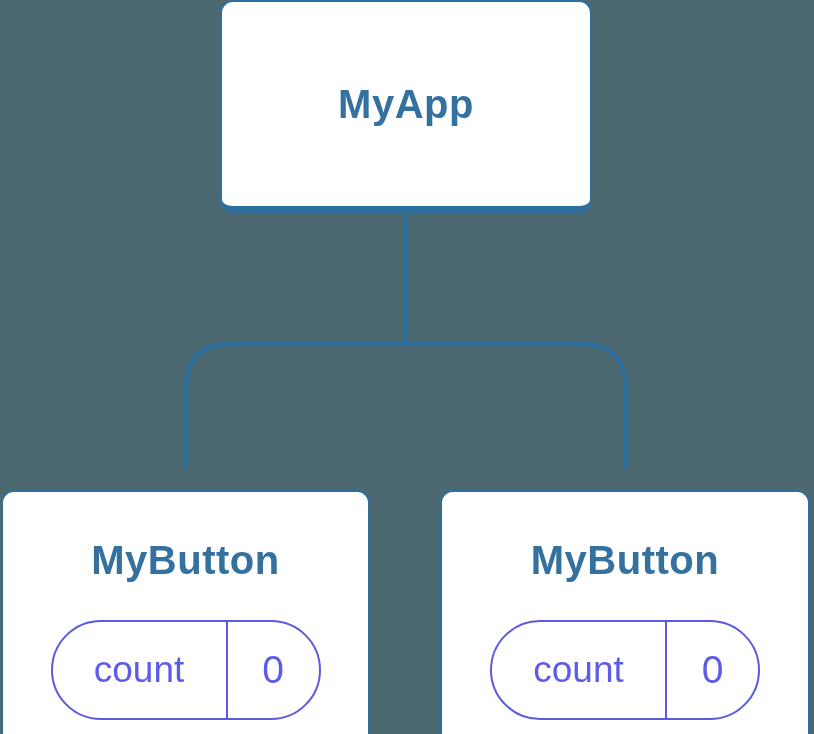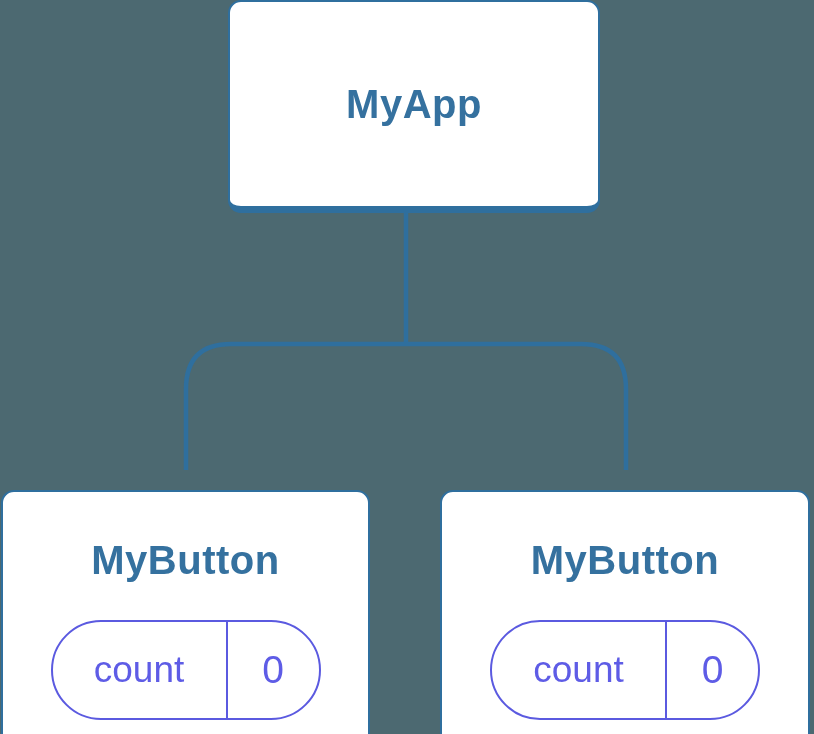--- a/index.html
+++ b/index.html
@@ -33,21 +33,21 @@
     box-sizing:border-box;
     background:var(--node-fill);
     border:2.5px solid var(--node-border-blue);
     border-bottom-width:7px;
     border-radius:13px;
     display:flex;
     flex-direction:column;
     align-items:center;
   }
   .node-root{
-    left:228px;top:0;
+    left:220px;top:0;
     width:372px;height:213px;
     justify-content:center;
   }
   .node-child{
     top:490px;
     width:370px;height:328px;
     padding-top:45px;
   }
   .node-child-left{left:1px;width:369px;}
   .node-child-right{left:440px;}

